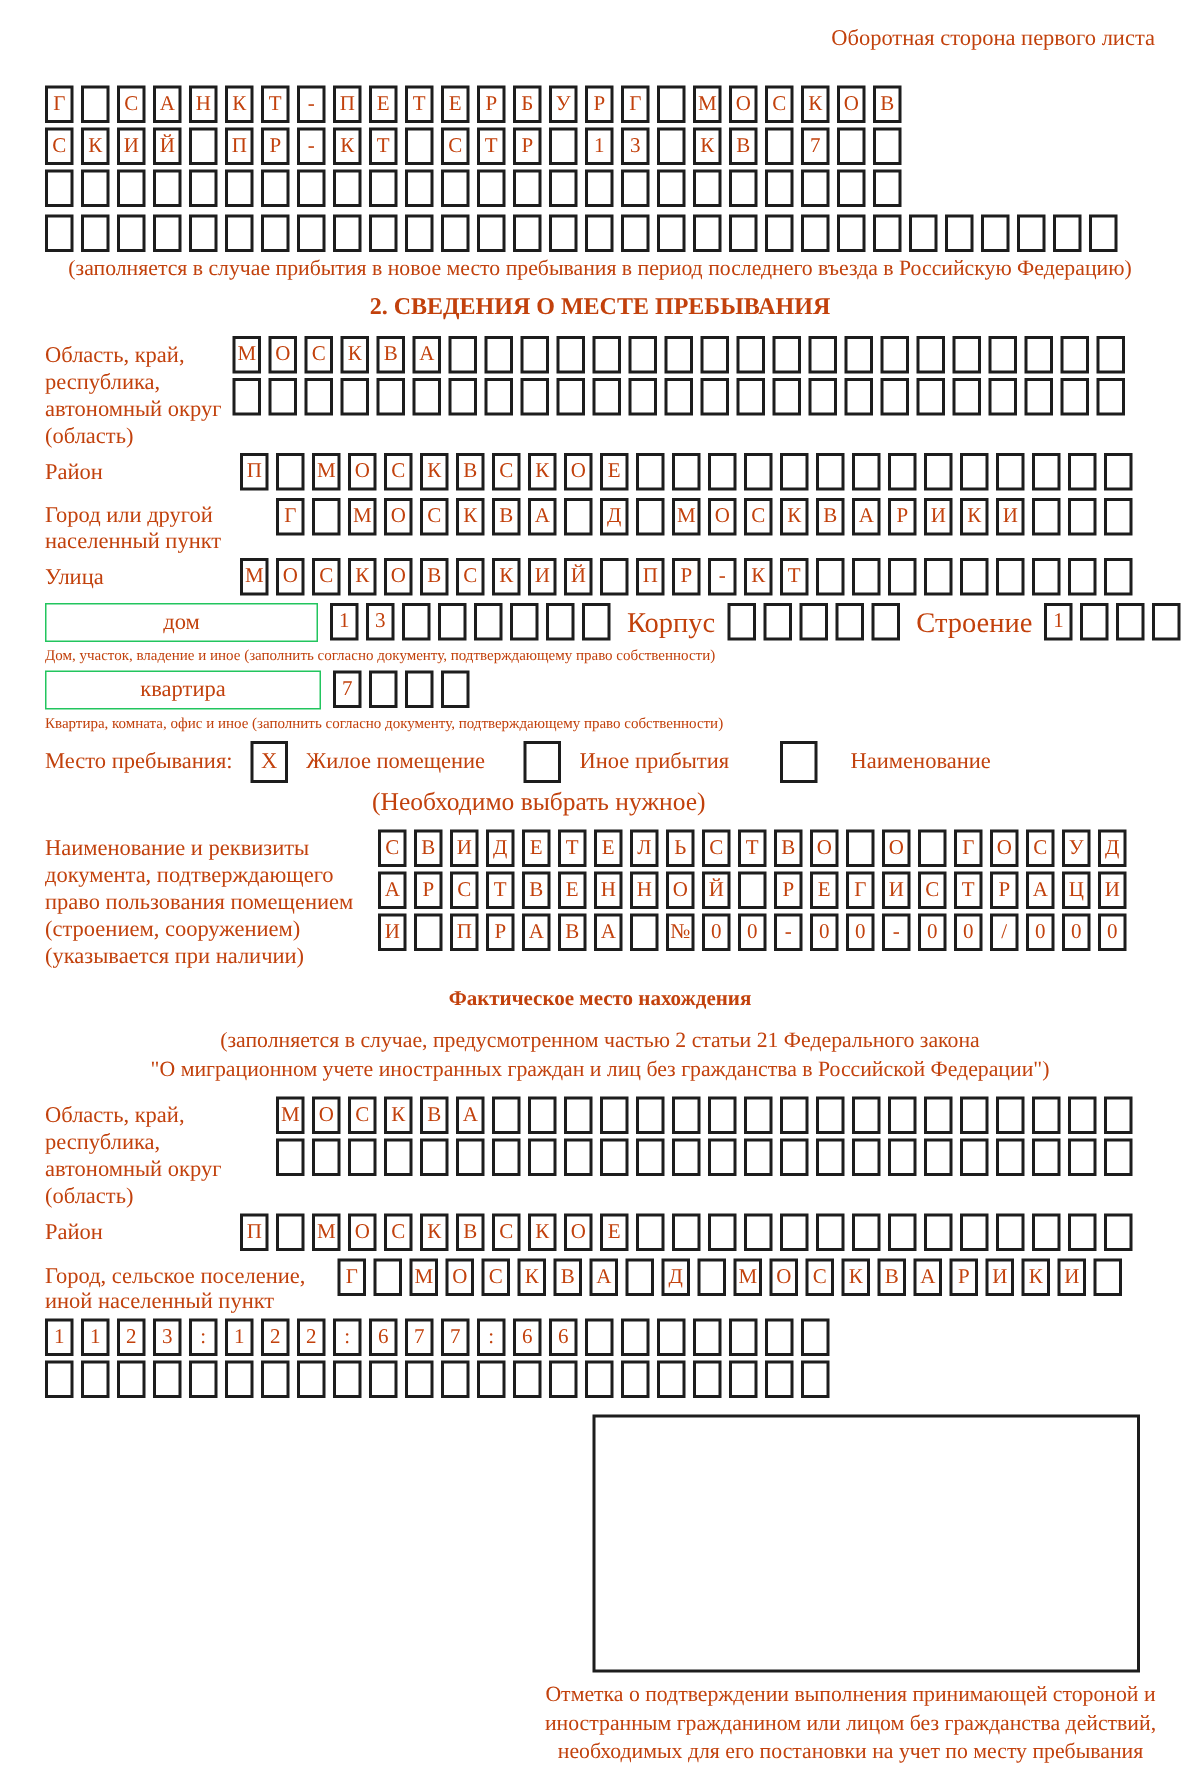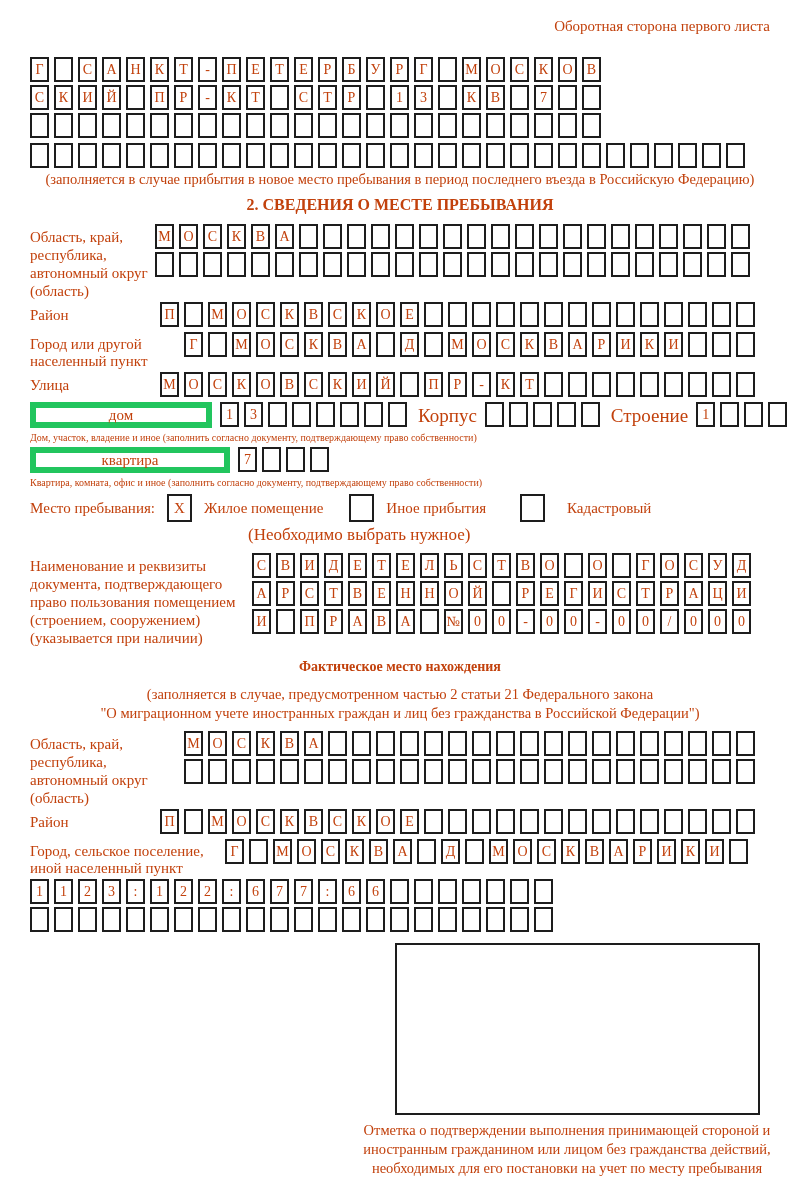--- a/index.html
+++ b/index.html
@@ -29,25 +29,25 @@
     display:flex; align-items:center; justify-content:center;
     font-size:14px; background:#fff; flex:0 0 auto;
   }
   .fullrow { margin-top:1px; }
 
   .note-center { text-align:center; font-size:14.5px; margin:3px 0 8px; }
   .sec-title { text-align:center; font-weight:bold; font-size:16px; margin:4px 0 10px; }
 
   .house-row { display:flex; align-items:flex-start; margin:2px 0 2px; }
   .wide-box {
-    width:182px; height:26px; box-sizing:border-box; border:6px solid #22c55e;
+    width:182px; height:26px; box-sizing:border-box; border:1px solid #22c55e;
     display:flex; align-items:center; justify-content:center;
     margin-right:8px; font-size:15px; flex:0 0 auto;
   }
-  .wide-box.apt { width:200px; }
+  .wide-box.apt { width:184px; }
   .inline-label { padding:3px 8px 0 6px; font-size:19px; white-space:nowrap; }
   .small-note { font-size:10px; margin:2px 0 4px; }
 
   .stay-row { display:flex; align-items:center; margin:6px 0 0; }
   .cbox {
     width:25px; height:28px; box-sizing:border-box; border:2px solid #1d1d1d;
     display:flex; align-items:center; justify-content:center;
     margin:0 12px; font-size:15px; flex:0 0 auto;
   }
   .opt-label { white-space:nowrap; margin-right:14px; }
@@ -384,21 +384,21 @@
   </div>
   <div class="small-note">Квартира, комната, офис и иное (заполнить согласно документу, подтверждающему право собственности)</div>
 
   <div class="stay-row">
     <span>Место пребывания:</span>
     <span class="cbox">X</span>
     <span class="opt-label">Жилое помещение</span>
     <span class="cbox"></span>
     <span class="opt-label">Иное прибытия</span>
     <span class="cbox" style="margin-left:20px; margin-right:22px;"></span>
-    <span class="opt-label">Кадастровый</span>
+    <span class="opt-label">Наименование</span>
   </div>
   <div class="stay-note">(Необходимо выбрать нужное)</div>
 
   <div class="field">
     <div class="flabel w222">Наименование и реквизиты документа, подтверждающего право пользования помещением (строением, сооружением) (указывается при наличии)</div>
     <div class="rows">
       <div class="boxrow">
           <span class="cell">С</span>
           <span class="cell">В</span>
           <span class="cell">И</span>

